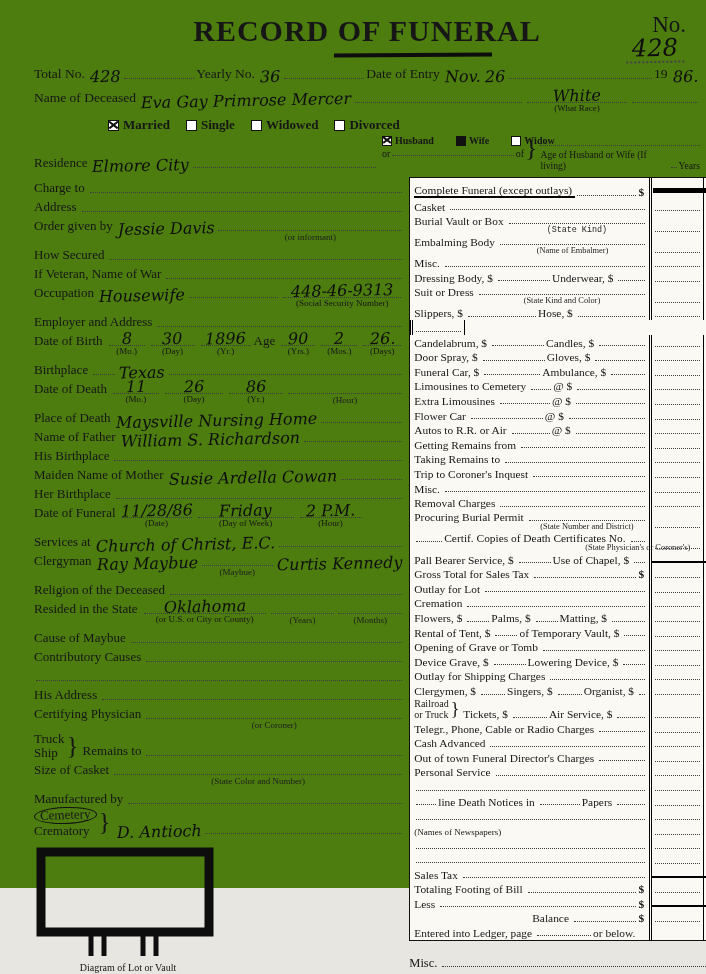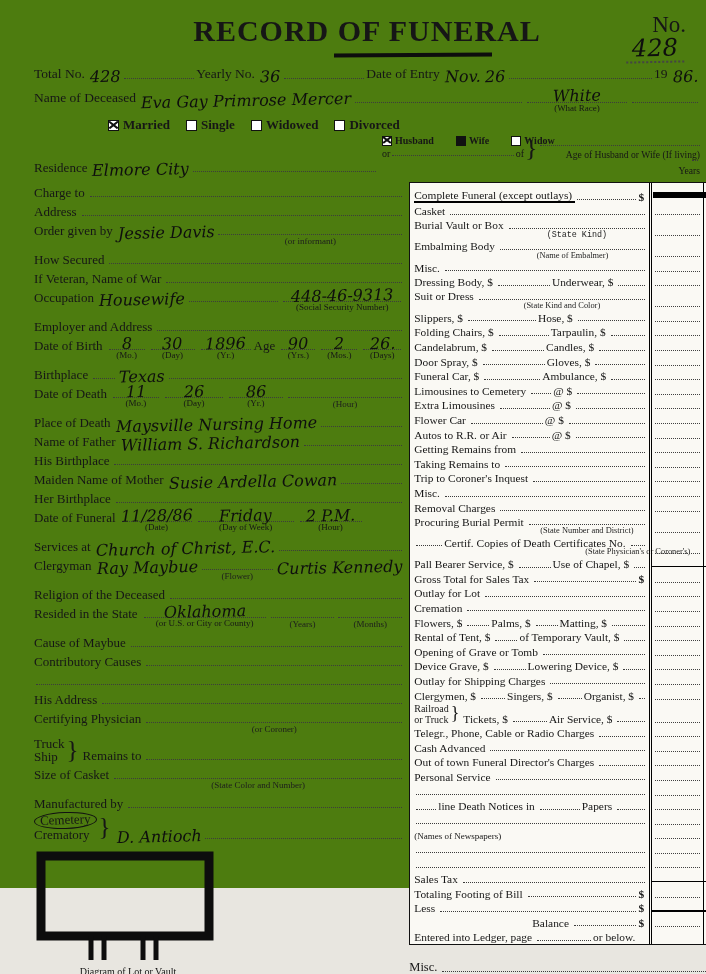--- a/index.html
+++ b/index.html
@@ -44,21 +44,21 @@
   .sp-cols{display:flex;flex-direction:column;width:142px;}
   .sp-l1{display:flex;}
   .spouse .chk{margin-right:22px;font-size:10px;}
   .spouse .box{width:8px;height:8px;margin-right:3px;}
   .spouse .box.x::before,.spouse .box.x::after{top:2.8px;width:10px;}
   .sp-l2{display:flex;align-items:flex-end;font-size:10px;margin-top:2px;}
   .sp-l2 .dots{flex:1;}
   .sp-brace{font-size:26px;line-height:.9;margin:1px 3px 0 1px;}
   .sp-r{flex:1;display:flex;flex-direction:column;padding-top:2px;}
   .sp-dots{border-bottom:1.9px dotted #3c3c3c;height:8px;margin-bottom:3px;}
-  .sp-r2{display:flex;align-items:flex-end;font-size:9.6px;flex-direction:column;}
+  .sp-r2{display:flex;align-items:flex-end;font-size:9.6px;}
   .sp-r2 .dots{flex:1;}
   
   .main{display:flex;margin-top:4px;}
   .leftcol{flex:0 0 309px;padding-right:5px;box-sizing:border-box;}
   .rightcol{flex:1;}
   
   .rbox{border:1.8px solid #111;display:flex;flex-direction:column;background:#faf9f4;}
   .rrow{display:flex;min-height:14.6px;font-size:11.4px;}
   .rrow.tall{min-height:21px;}
   .rrow.tall .desc{padding-bottom:8px;}
@@ -314,21 +314,21 @@
           </div>
           <div class="lrow">
             <span class="lbl">Services at</span>
             <span class="hw">Church of Christ, E.C.</span>
             <span class="dots" style="flex-grow: 1;"></span>
           </div>
           <div class="lrow subrow">
             <span class="lbl">Clergyman</span>
             <span class="hw">Ray Maybue</span>
             <span class="dots" style="flex-grow: 1;">
-              <span class="sub">(Flower)</span>
+              <span class="sub">(Maybue)</span>
             </span>
             <span class="hw">Curtis Kennedy</span>
           </div>
           <div class="lrow">
             <span class="lbl">Religion of the Deceased</span>
             <span class="dots" style="flex-grow: 1;"></span>
           </div>
           <div class="lrow subrow">
             <span class="lbl">Resided in the State</span>
             <span class="slot" style="width: 122px;">
@@ -513,26 +513,20 @@
               <span class="dots" style="flex-grow: 1;"></span>
             </div>
             <div class="amts">
               <div class="amt a1">
                 <span class="adots"></span>
               </div>
               <div class="amt a2"></div>
             </div>
           </div>
           <div class="rrow">
-            <div class="desc">
-              <span class="lbl">Folding Chairs, $</span>
-              <span class="dots" style="flex: 0 0 50px;"></span>
-              <span class="lbl">Tarpaulin, $</span>
-              <span class="dots" style="flex-grow: 1;"></span>
-            </div>
             <div class="amts">
               <div class="amt a1">
                 <span class="adots"></span>
               </div>
               <div class="amt a2"></div>
             </div>
           </div>
           <div class="rrow">
             <div class="desc">
               <span class="lbl">Candelabrum, $</span>

